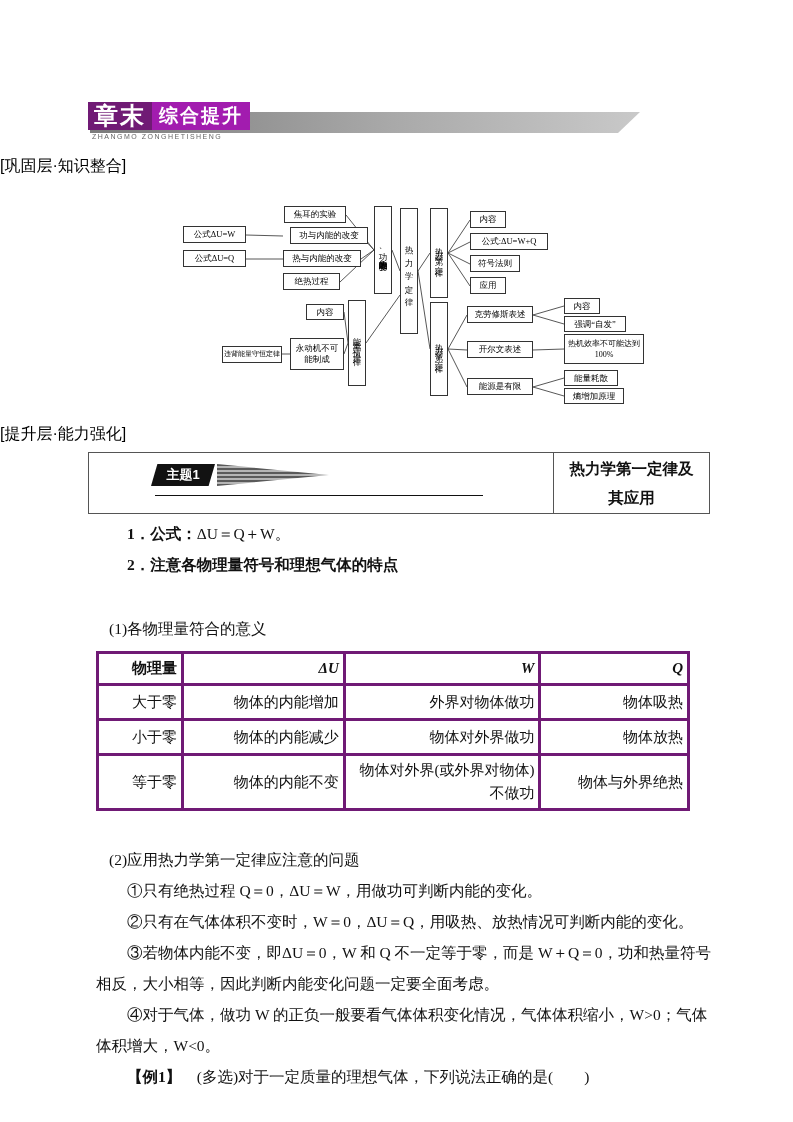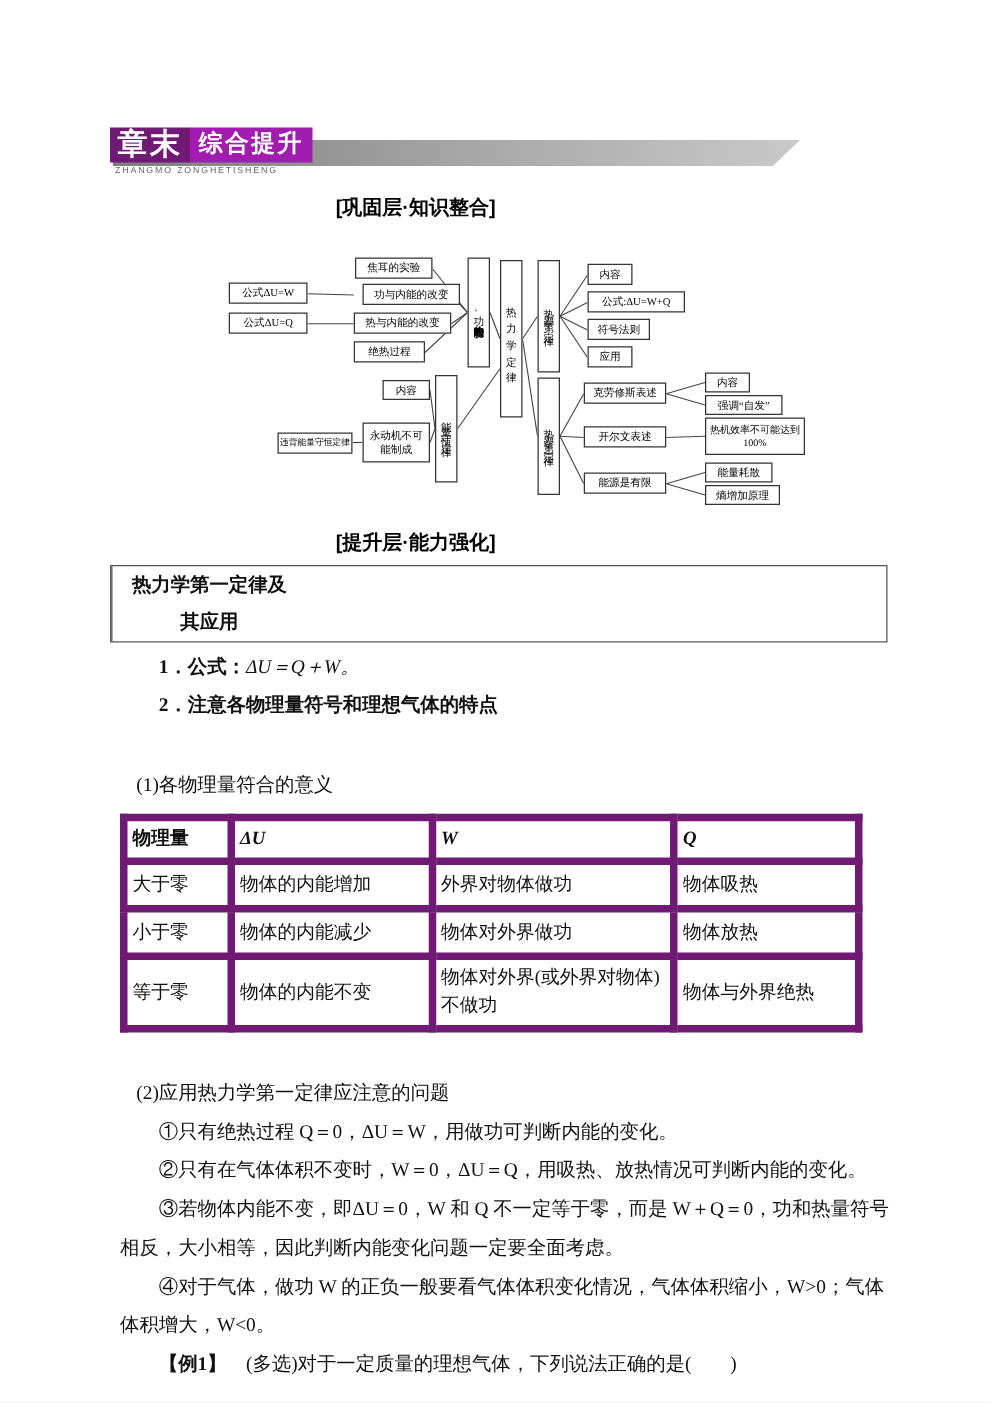--- a/index.html
+++ b/index.html
@@ -25,22 +25,22 @@
     background:#a21caf; color:#fff; font-family:"Liberation Sans",sans-serif;
     font-weight:bold; font-size:19px; line-height:28px; padding:0 7px; letter-spacing:2px;
   }
   .hb-pinyin {
     position:absolute; left:4px; top:31px; font-family:"Liberation Sans",sans-serif;
     font-size:7px; color:#666; letter-spacing:1.5px; white-space:nowrap;
   }
 
   
   .sec-title {
-    position:absolute; left:0; width:665px; text-align:center;
-    font-family:"Liberation Sans",sans-serif; font-weight:bold; font-size:16px; color:#000;
+    position:absolute; left:0; width:665px; 
+    font-family:"Liberation Sans",sans-serif; font-weight:normal; font-size:16px; color:#000;
   }
   .sec1 { top:156px; }
   .sec2 { top:424px; }
 
   
   .diagram { position:absolute; left:0; top:200px; width:793px; height:215px; }
   .map-lines { position:absolute; left:0; top:0; }
   .map-lines line { stroke:#444; stroke-width:0.9; }
   .db {
     position:absolute; box-sizing:border-box; border:1px solid #333; background:#fff;
@@ -76,26 +76,26 @@
     display:flex; align-items:center; justify-content:center; text-align:center;
     font-weight:bold; font-size:15.5px; line-height:29px; padding:0 10px;
   }
 
   
   .content { position:absolute; left:96px; top:518px; width:616px; }
   .para { margin:0; line-height:31px; font-size:15.5px; }
   .ind2 { text-indent:31px; }
   .ind1 { text-indent:13px;margin-top:33px; }
   .bold { font-weight:bold; }
-  .var { font-style:italic; }
+  .var { }
 
   
   .ptable { border-collapse:collapse; width:594px; margin:7px 0 7px 0; }
   .ptable th, .ptable td {
-    border:6px solid #701a75; text-align:left; font-size:15px; padding:3px 4px; line-height:23px;
+    border:3px solid #701a75; text-align:right; font-size:15px; padding:3px 4px; line-height:23px;
   }
   .ptable th { font-weight:bold; height:22px; }
   .col1 { width:78px; } .col2 { width:160px; } .col3 { width:196px; } .col4 { width:146px; }
   .c0 { font-weight:normal; }
   .var-h { font-style:italic; }
   .rowcell { height:26px; }
   .wrapcell { text-align:left; padding:3px 6px; }
 </style>
 </head>
 <body>
@@ -170,20 +170,25 @@
 
     <div class="db vb sp-ecl" style="left:348px;top:100px;width:18px;height:86px">能量守恒定律</div>
     <div class="db" style="left:306px;top:104px;width:38px;height:16px">内容</div>
     <div class="db" style="left:290px;top:138px;width:54px;height:32px">永动机不可能制成</div>
     <div class="db tiny" style="left:222px;top:146px;width:60px;height:17px">违背能量守恒定律</div>
   </div>
 
   <div class="sec-title sec2">[提升层·能力强化]</div>
 
   <div class="topic-box">
+    <div class="topic-left">
+      <div class="topic-label">主题1</div>
+      <div class="topic-tri"></div>
+      <div class="topic-line"></div>
+    </div>
     <div class="topic-right">热力学第一定律及其应用</div>
   </div>
 
   <div class="content">
     <p class="para ind2"><b>1．公式：</b><span class="var">ΔU＝Q＋W。</span></p>
     <p class="para ind2 bold">2．注意各物理量符号和理想气体的特点</p>
     <p class="para ind1">(1)各物理量符合的意义</p>
 
     <table class="ptable">
       <tbody>

